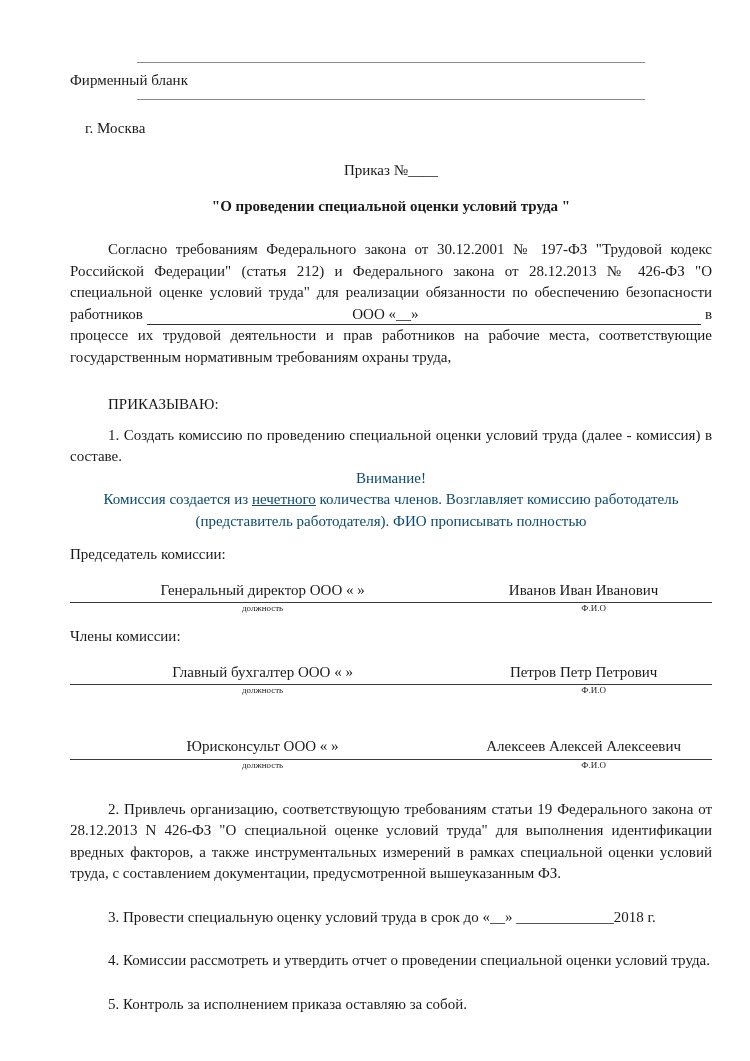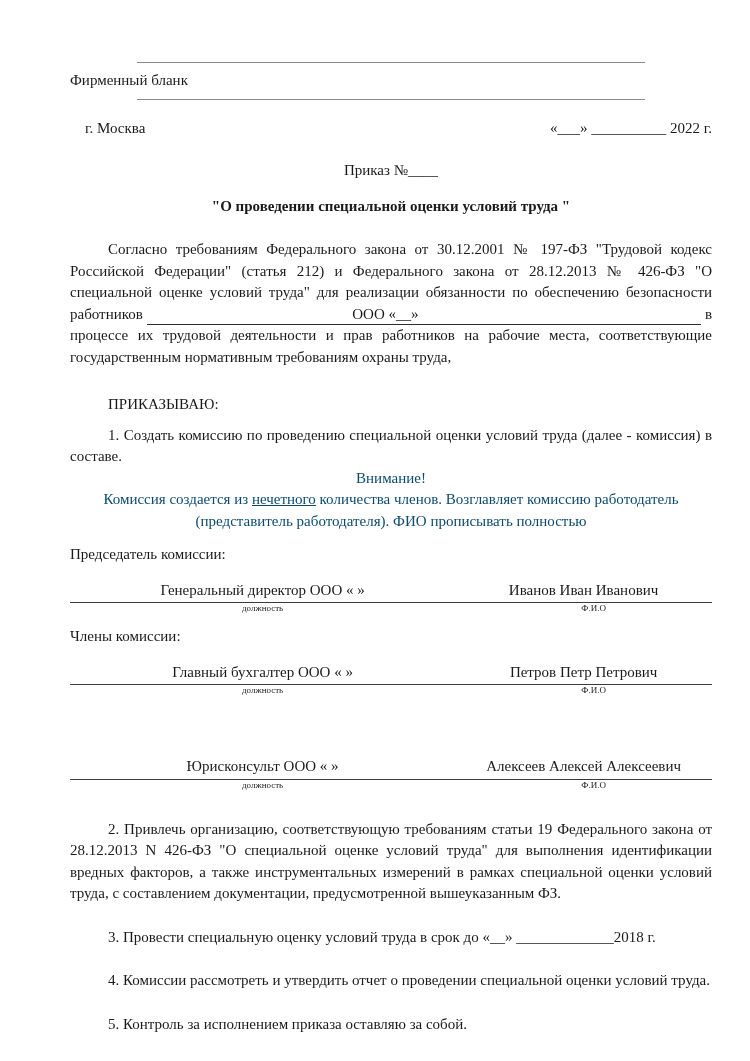--- a/index.html
+++ b/index.html
@@ -84,21 +84,21 @@
   
   .warning {
     text-align: center;
     margin-top: 0;
   }
   .warning .w-underline { text-decoration: underline; }
 
   
   .section-label { margin-top: 12px; }
   .sig-row { margin-top: 14px; }
-  .sig-row.gap-lg { margin-top: 60px; }
+  .sig-row.gap-lg { margin-top: 40px; }
   .sig-top {
     display: flex;
     align-items: flex-start;
     border-bottom: 1.6px solid #3a3a3a;
     padding-bottom: 1px;
   }
   .sig-top .pos {
     flex: 0 0 60%;
     text-align: center;
   }
@@ -129,21 +129,20 @@
 <div class="page">
 
   <div class="letterhead">
     <hr class="lh-line">
     <div class="lh-label">Фирменный бланк</div>
     <hr class="lh-line">
   </div>
 
   <div class="dateline">
     <span class="city">г. Москва</span>
-    <span class="date-blank">«___» __________ 2022 г.</span>
   </div>
 
   <div class="order-no">Приказ №____</div>
   <div class="doc-title">"О проведении специальной оценки условий труда "</div>
 
   <p class="para intro-p1 indent">Согласно требованиям Федерального закона от 30.12.2001 № 197-ФЗ "Трудовой кодекс Российской Федерации" (статья 212) и Федерального закона от 28.12.2013 № 426-ФЗ "О специальной оценке условий труда" для реализации обязанности по обеспечению безопасности</p>
   <div class="fill-line">
     <span>работников</span>
     <span class="blank">ООО «__»</span>
     <span>в</span>

